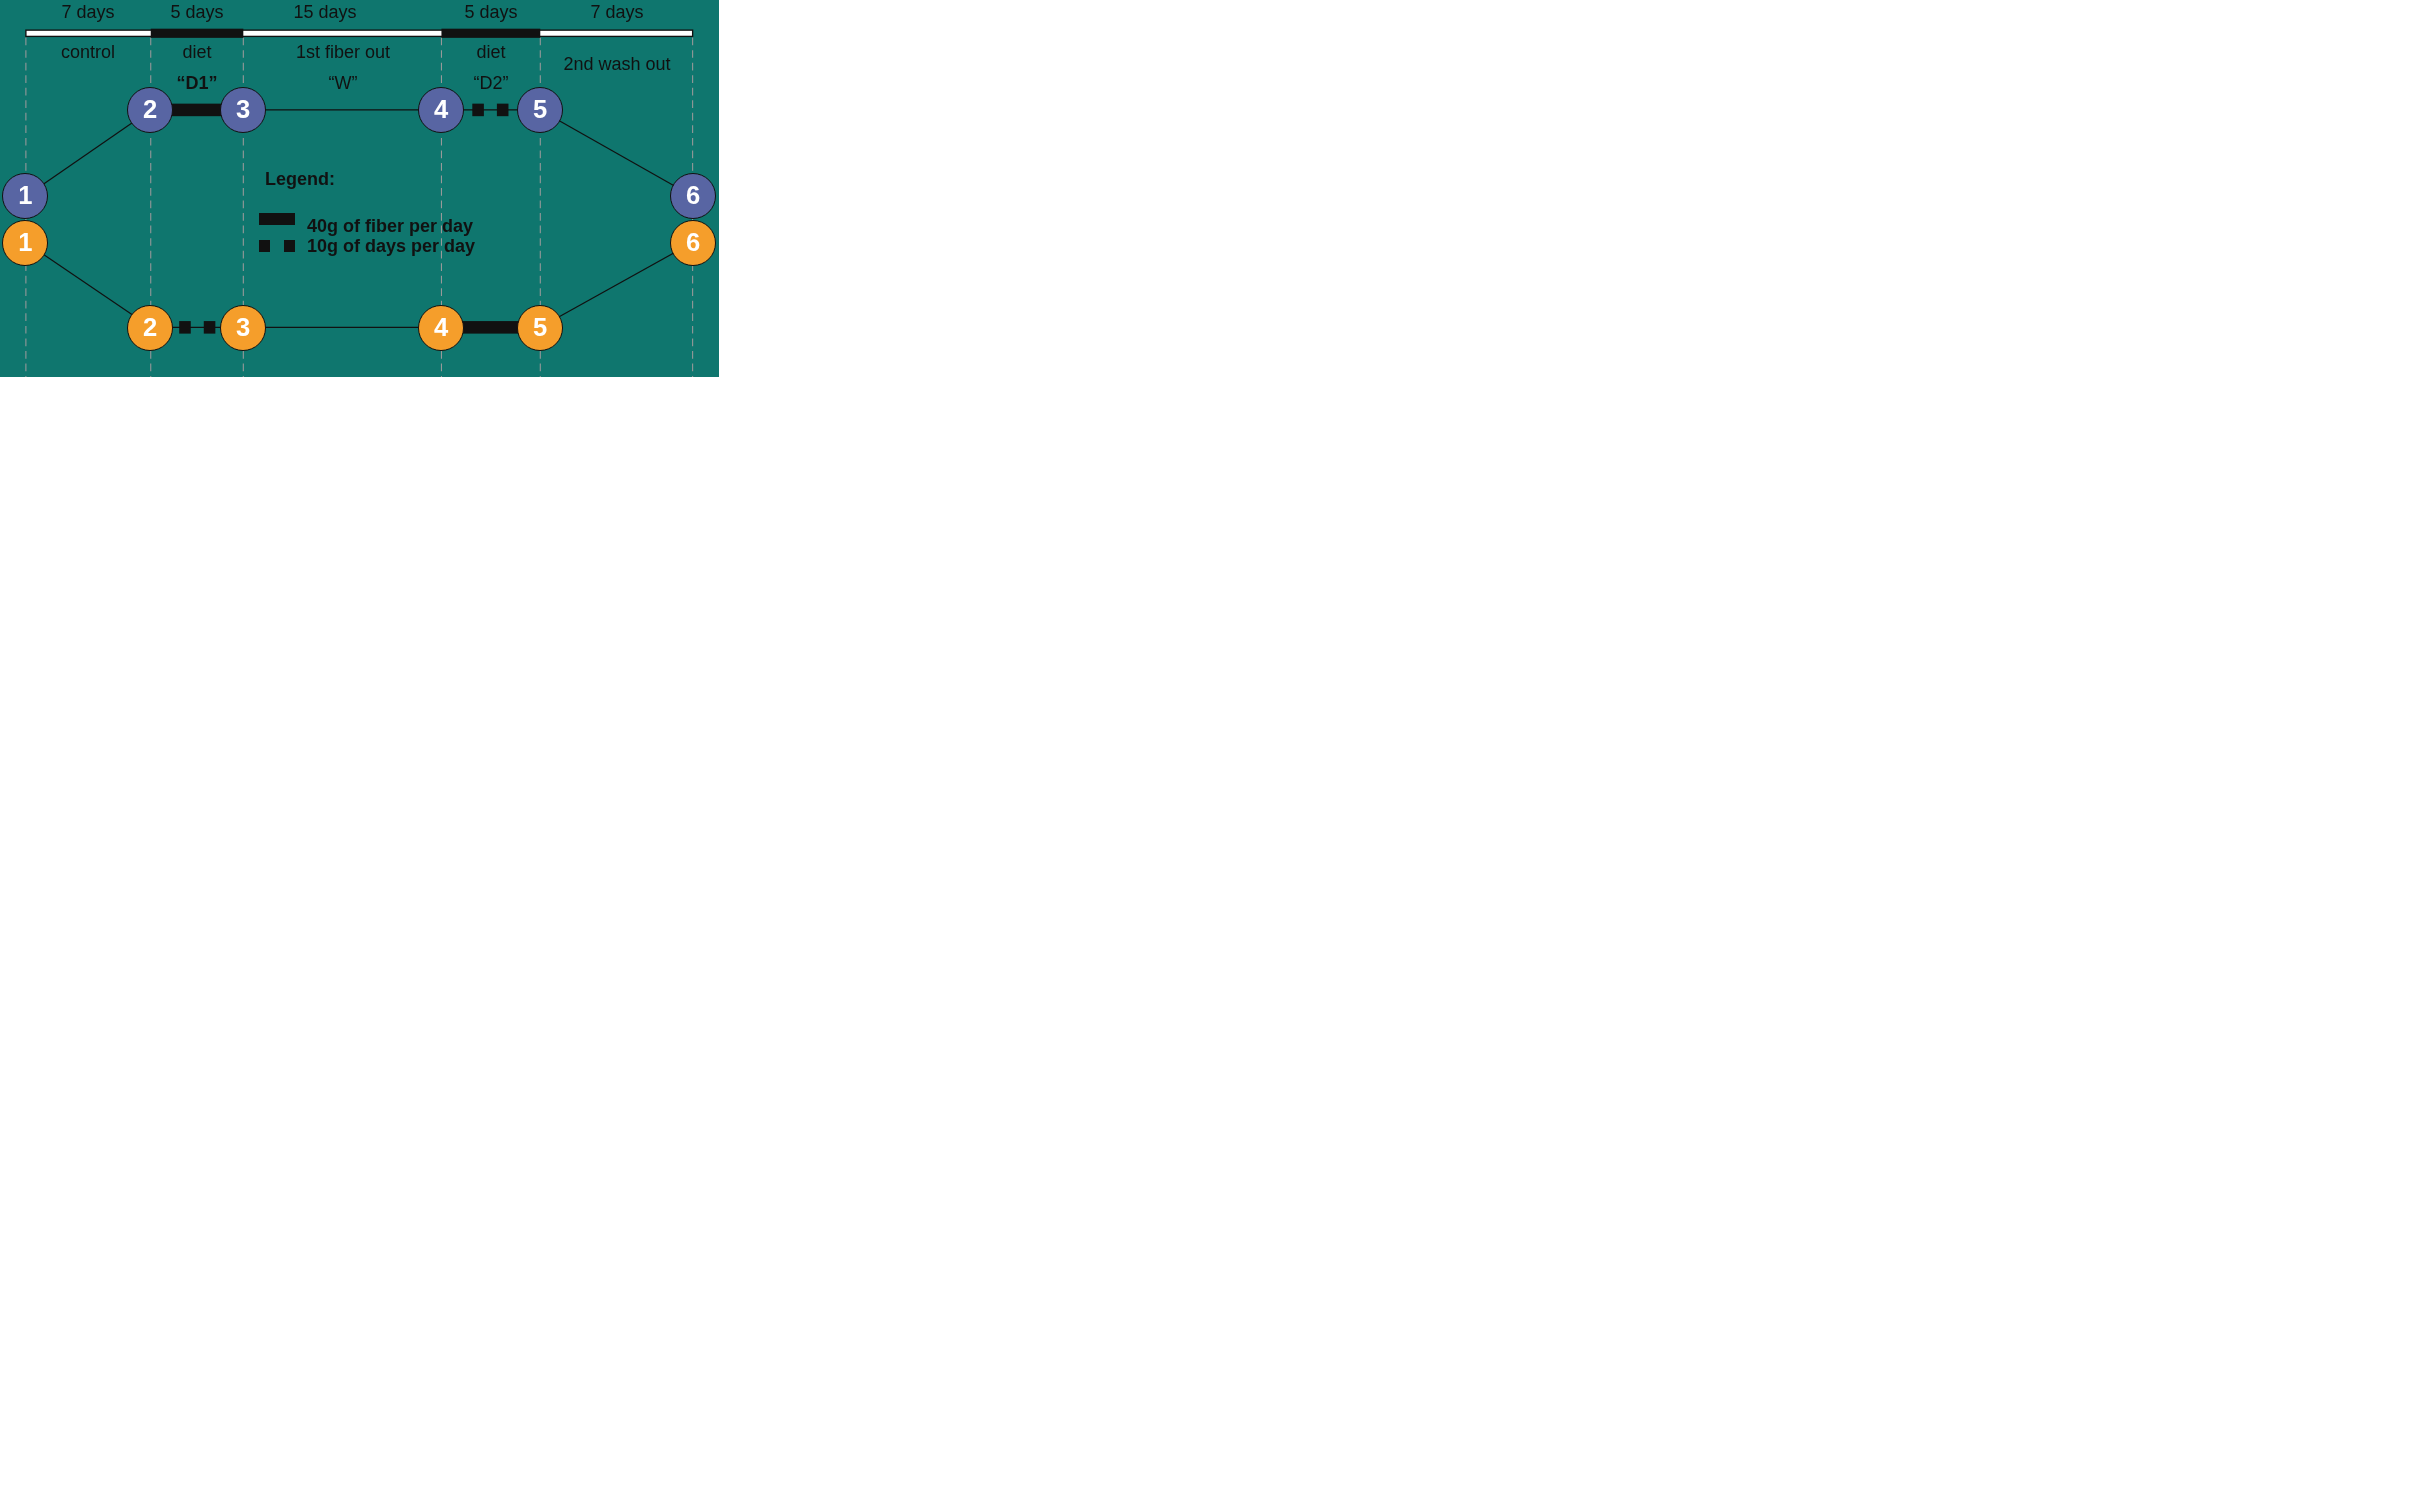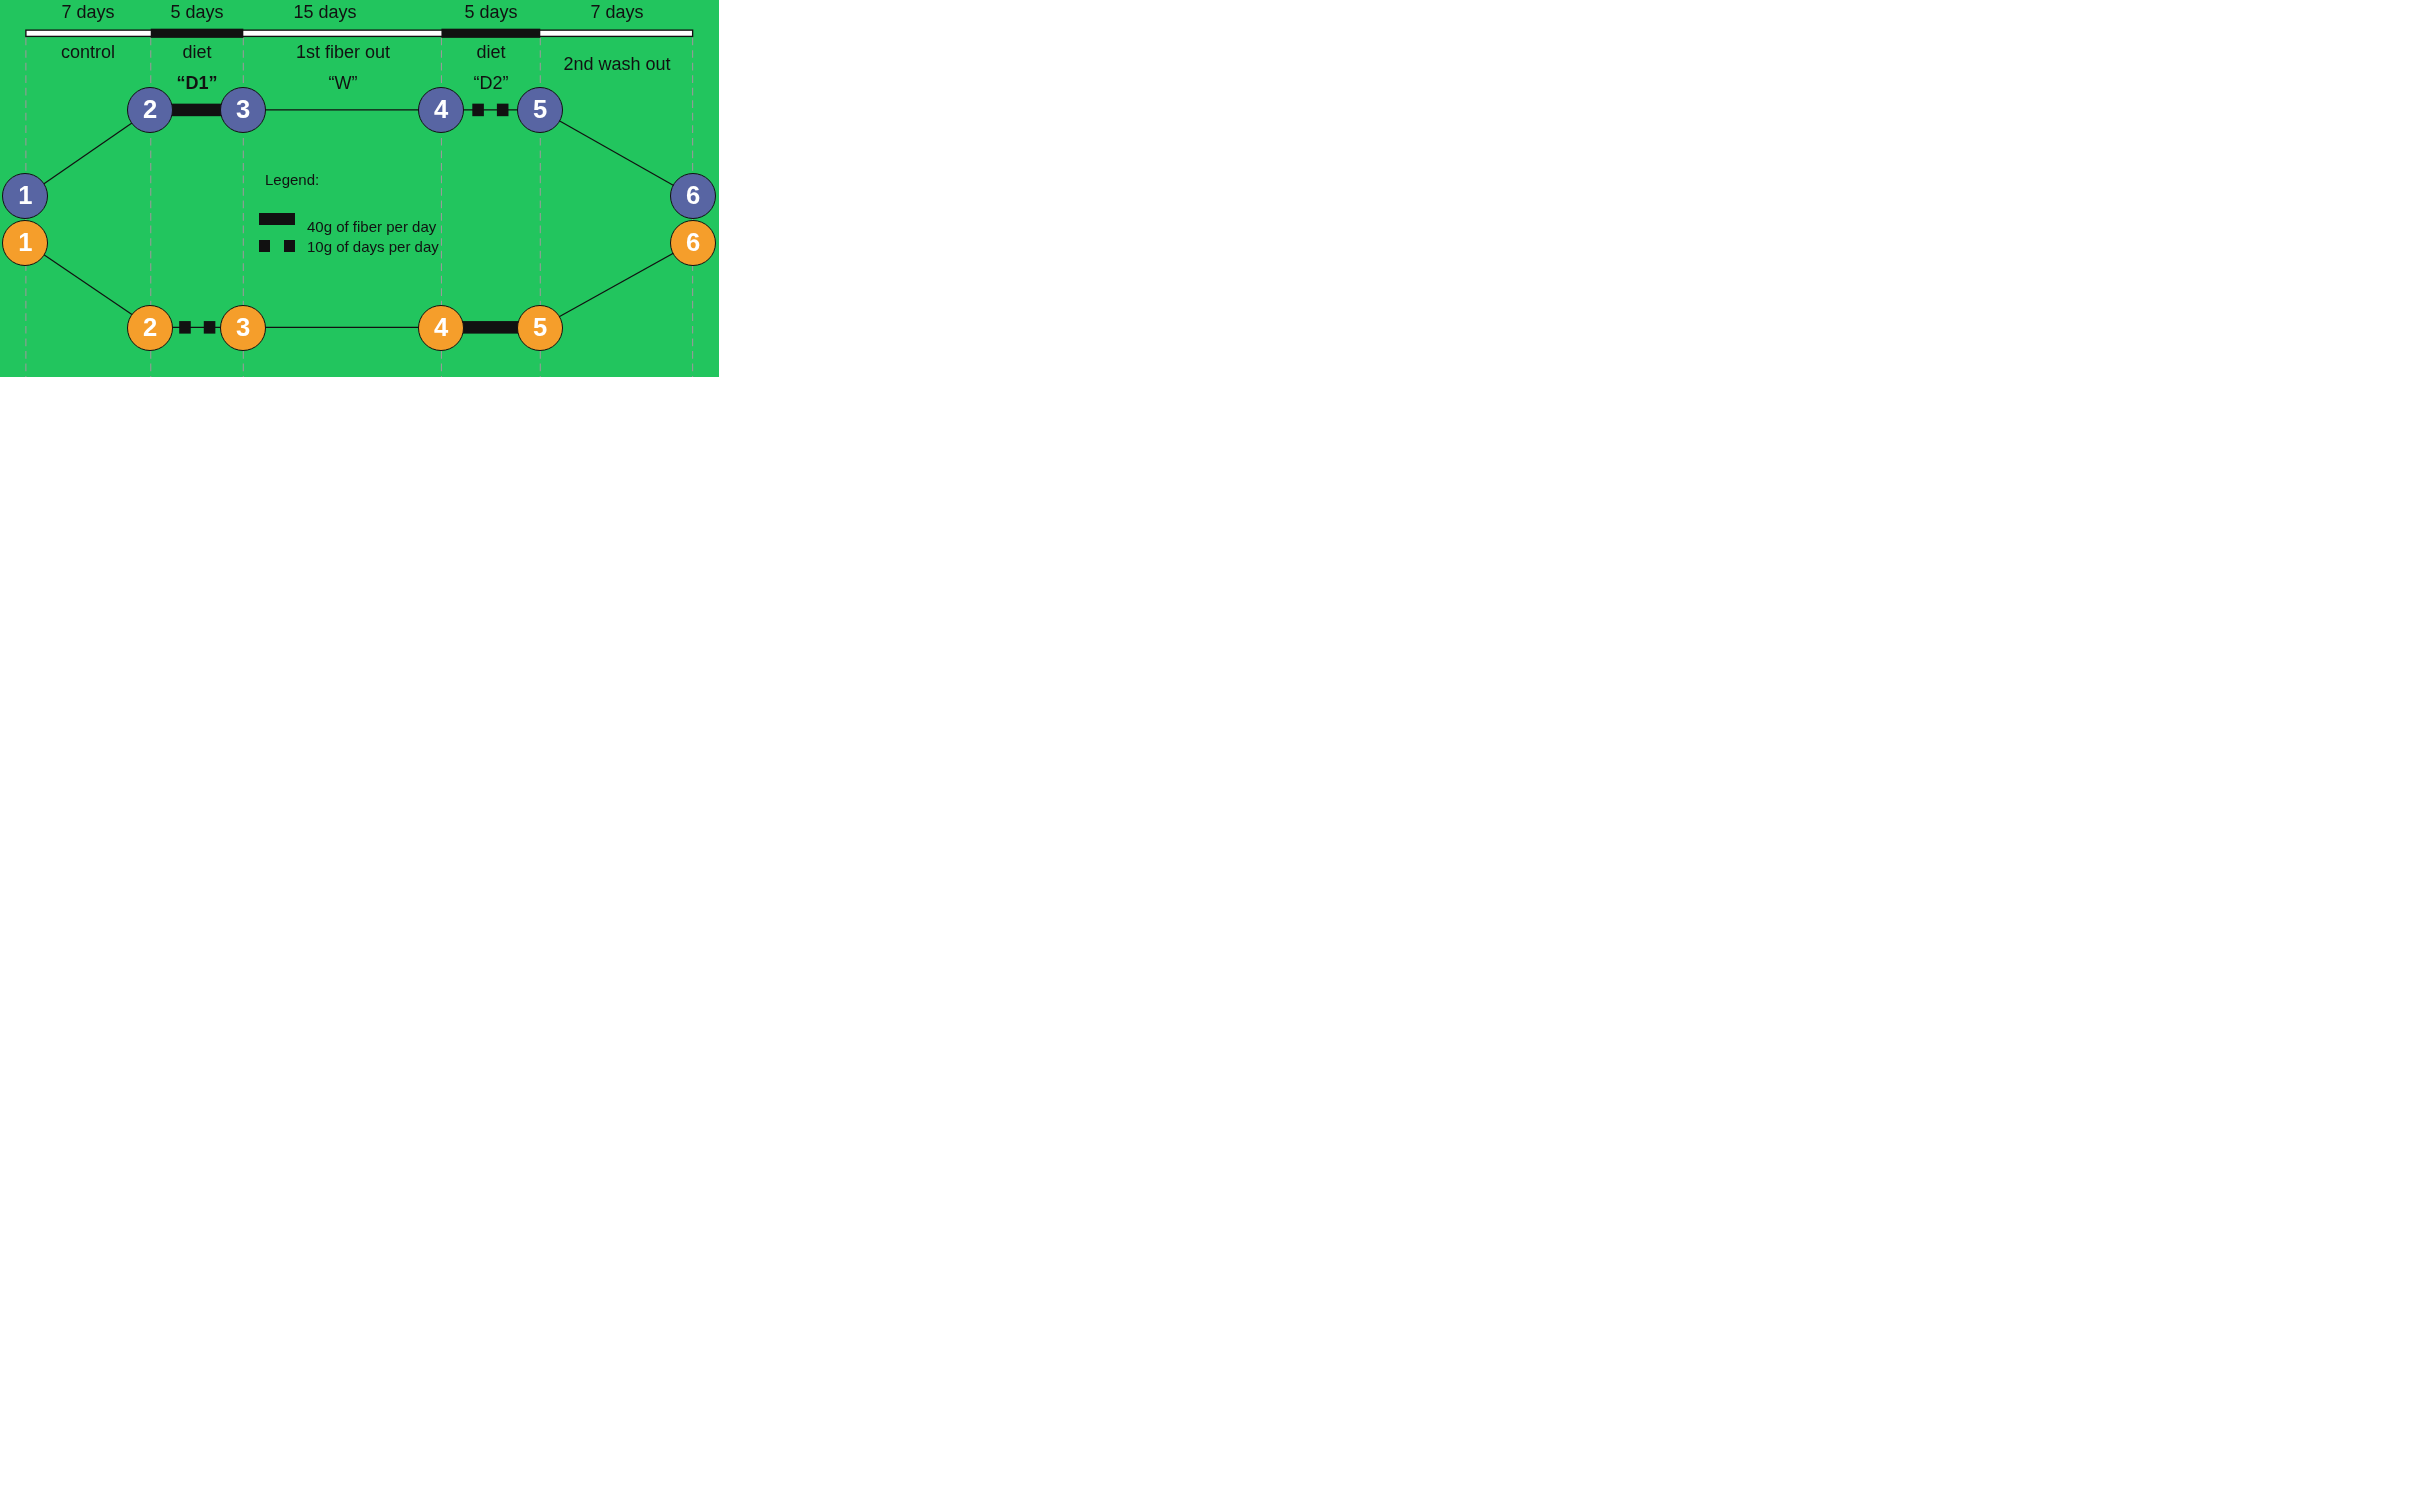--- a/index.html
+++ b/index.html
@@ -1,40 +1,40 @@
 <!DOCTYPE html>
 <html style="font-size:7.7px"><head>
 <meta charset="utf-8">
 <style>
   html,body{
     margin:0;padding:0;background:#ffffff;
     font-family:"Liberation Sans","DejaVu Sans",sans-serif;
   }
   .figure{
-    position:relative;width:719px;height:377px;background:#22c55e;
+    position:relative;width:719px;height:377px;background:#0f766e;
     overflow:hidden;
   }
   .layer-svg{position:absolute;left:0;top:0;z-index:0;}
   .txt{
     position:absolute;z-index:2;color:#111111;font-size:18px;line-height:21px;
     white-space:nowrap;transform:translateX(-50%);text-align:center;
   }
   .node{
     position:absolute;z-index:3;width:46px;height:46px;border-radius:50%;
     border:1.7px solid #111111;box-sizing:border-box;
     display:flex;align-items:center;justify-content:center;
     color:#ffffff;font-size:25.6px;font-weight:bold;line-height:1;
   }
   .node-blue{background:#5865A3;}
   .node-orange{background:#F59E2B;}
   .legend-swatch{
     position:absolute;z-index:2;background:#111111;
   }
   .legend-label{
-    position:absolute;z-index:2;color:#111111;font-size:15px;line-height:21px;white-space:nowrap;
+    position:absolute;z-index:2;color:#111111;font-size:18px;line-height:21px;white-space:nowrap;font-weight:bold;
   }
 </style>
 </head>
 <body>
 
 <div class="figure">
 
   <svg class="layer-svg" width="719" height="377" viewBox="0 0 1490 782">
 
     <g stroke="#9A9A9A" stroke-width="2.2" stroke-dasharray="16 10" fill="none">

